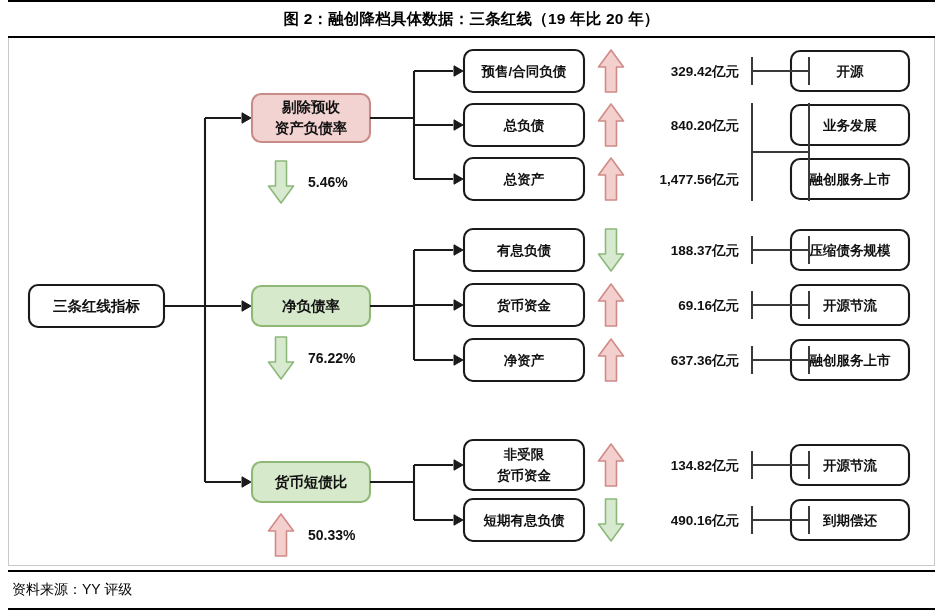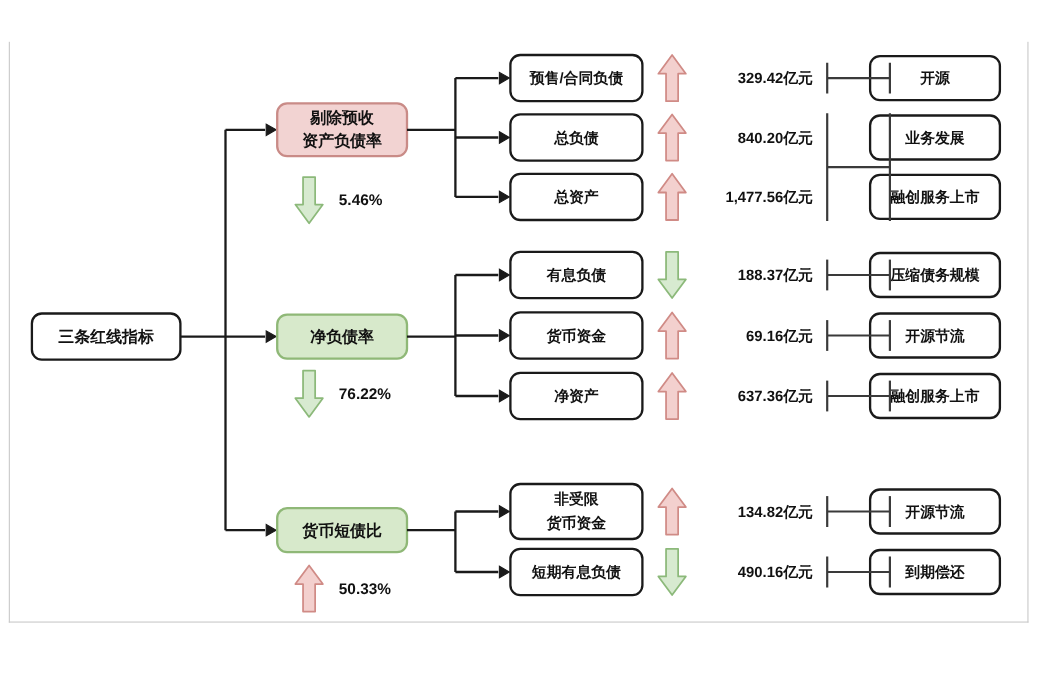--- a/index.html
+++ b/index.html
@@ -105,20 +105,23 @@
     font-weight: bold;
     text-anchor: start;
     dominant-baseline: middle;
   }
 </style>
 </head>
 <body>
 
 <div id="page">
 
+  <div class="title-bar">
+    <span class="title-text">图 2：融创降档具体数据：三条红线（19 年比 20 年）</span>
+  </div>
 
   <div class="figure-frame">
     <svg class="diagram-svg" id="diagram" width="925" height="526" viewBox="0 0 925 526">
         <rect x="20" y="247" width="135" height="42" rx="9" ry="9" fill="#ffffff" stroke="#1a1a1a" stroke-width="2.1"></rect>
         <text x="87.5" y="269" class="root-label">三条红线指标</text>
         <line x1="155" y1="268" x2="196" y2="268" stroke="#1a1a1a" stroke-width="2.1" stroke-linecap="butt"></line>
         <line x1="196" y1="80" x2="196" y2="444" stroke="#1a1a1a" stroke-width="2.1" stroke-linecap="butt"></line>
         <line x1="196" y1="80" x2="232" y2="80" stroke="#1a1a1a" stroke-width="2.1" stroke-linecap="butt"></line>
         <polygon points="242,80 233,74.8 233,85.2" fill="#1a1a1a" stroke="#1a1a1a" stroke-width="1"></polygon>
         <rect x="243" y="56" width="118" height="48" rx="9" ry="9" fill="#f2d3d2" stroke="#c98b87" stroke-width="2.1"></rect>
@@ -226,14 +229,17 @@
         <text x="841" y="483" class="node-label-sm">到期偿还</text>
         <line x1="743" y1="413" x2="743" y2="441" stroke="#3a3a3a" stroke-width="2" stroke-linecap="butt"></line>
         <line x1="743" y1="427" x2="800" y2="427" stroke="#3a3a3a" stroke-width="2" stroke-linecap="butt"></line>
         <line x1="800" y1="413" x2="800" y2="441" stroke="#3a3a3a" stroke-width="2" stroke-linecap="butt"></line>
         <line x1="743" y1="468" x2="743" y2="496" stroke="#3a3a3a" stroke-width="2" stroke-linecap="butt"></line>
         <line x1="743" y1="482" x2="800" y2="482" stroke="#3a3a3a" stroke-width="2" stroke-linecap="butt"></line>
         <line x1="800" y1="468" x2="800" y2="496" stroke="#3a3a3a" stroke-width="2" stroke-linecap="butt"></line>
       </svg>
   </div>
 
+  <div class="source-bar">
+    <span class="source-text">资料来源：YY 评级</span>
+  </div>
 
 </div>
 
 </body></html>

